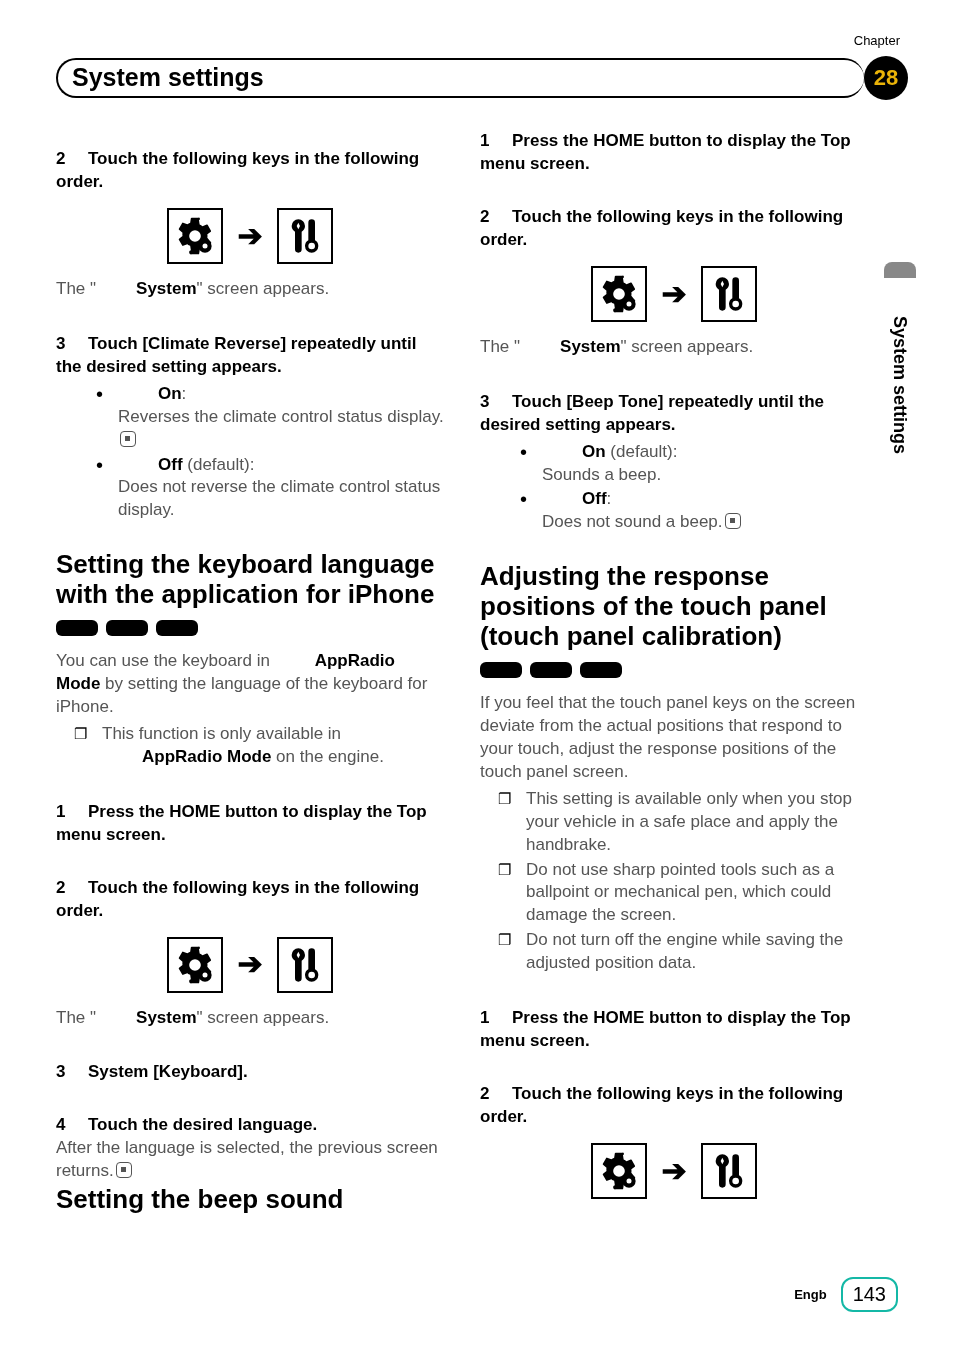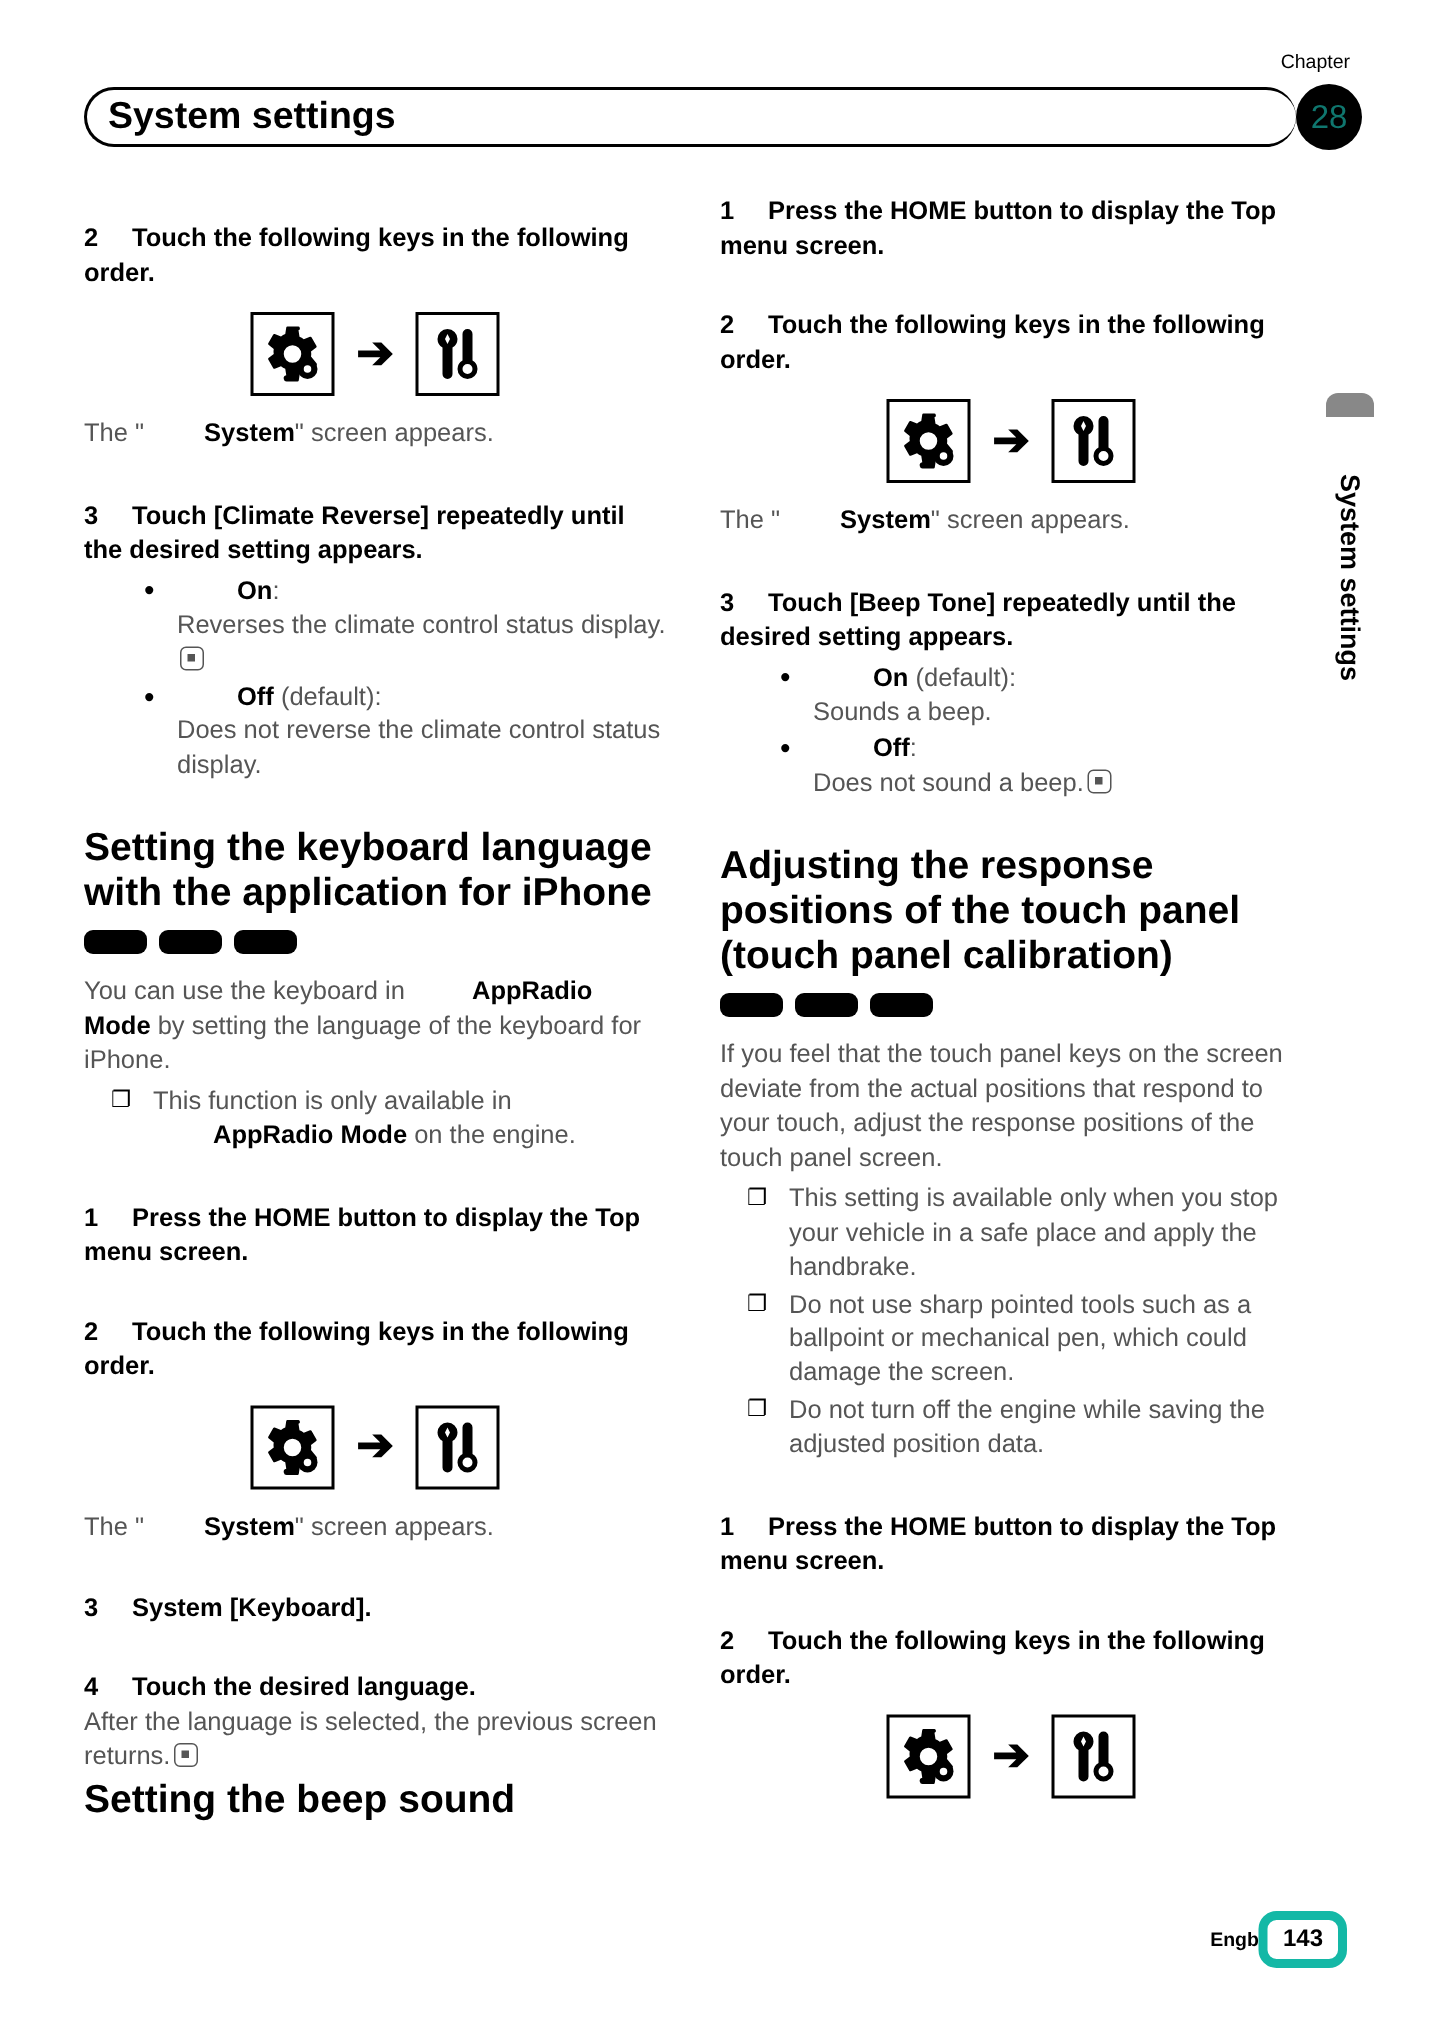--- a/index.html
+++ b/index.html
@@ -21,25 +21,25 @@
     font-weight: normal;
   }
   .chapter-badge {
     position: absolute;
     top: 56px;
     right: 46px;
     width: 44px;
     height: 44px;
     background: #000;
     border-radius: 50%;
-    color: #0f766e;
+    color: #eab308;
     display: flex;
     align-items: center;
     justify-content: center;
-    font-weight: normal;
+    font-weight: bold;
     font-size: 22px;
   }
   .header-bar {
     position: absolute;
     top: 58px;
     left: 56px;
     right: 90px;
     height: 40px;
     border: 2px solid #000;
     border-radius: 20px;
@@ -165,29 +165,30 @@
     top: 4px; left: 4px;
     width: 5px; height: 5px;
     background: #555;
   }
   .footer {
     position: absolute;
     bottom: 40px;
     right: 56px;
     display: flex;
     align-items: center;
+    gap: 14px;
     margin-top: 36px;
   }
   .footer .lang { font-size: 13px; font-weight: bold; }
   .footer .pagenum {
-    border: 6px solid #14b8a6;
+    border: 2px solid #14b8a6;
     border-radius: 12px;
     padding: 2px 10px;
-    font-weight: bold;
-    font-size: 16px;
+    font-weight: normal;
+    font-size: 20px;
   }
   b, strong { font-weight: 900; margin-left: 40px; }
   .para { margin-bottom: 2px; }
   .spacer-md { height: 12px; }
   .no-break { break-inside: avoid; }
 </style>
 </head>
 <body>
 
 <div class="chapter-label">Chapter</div>

